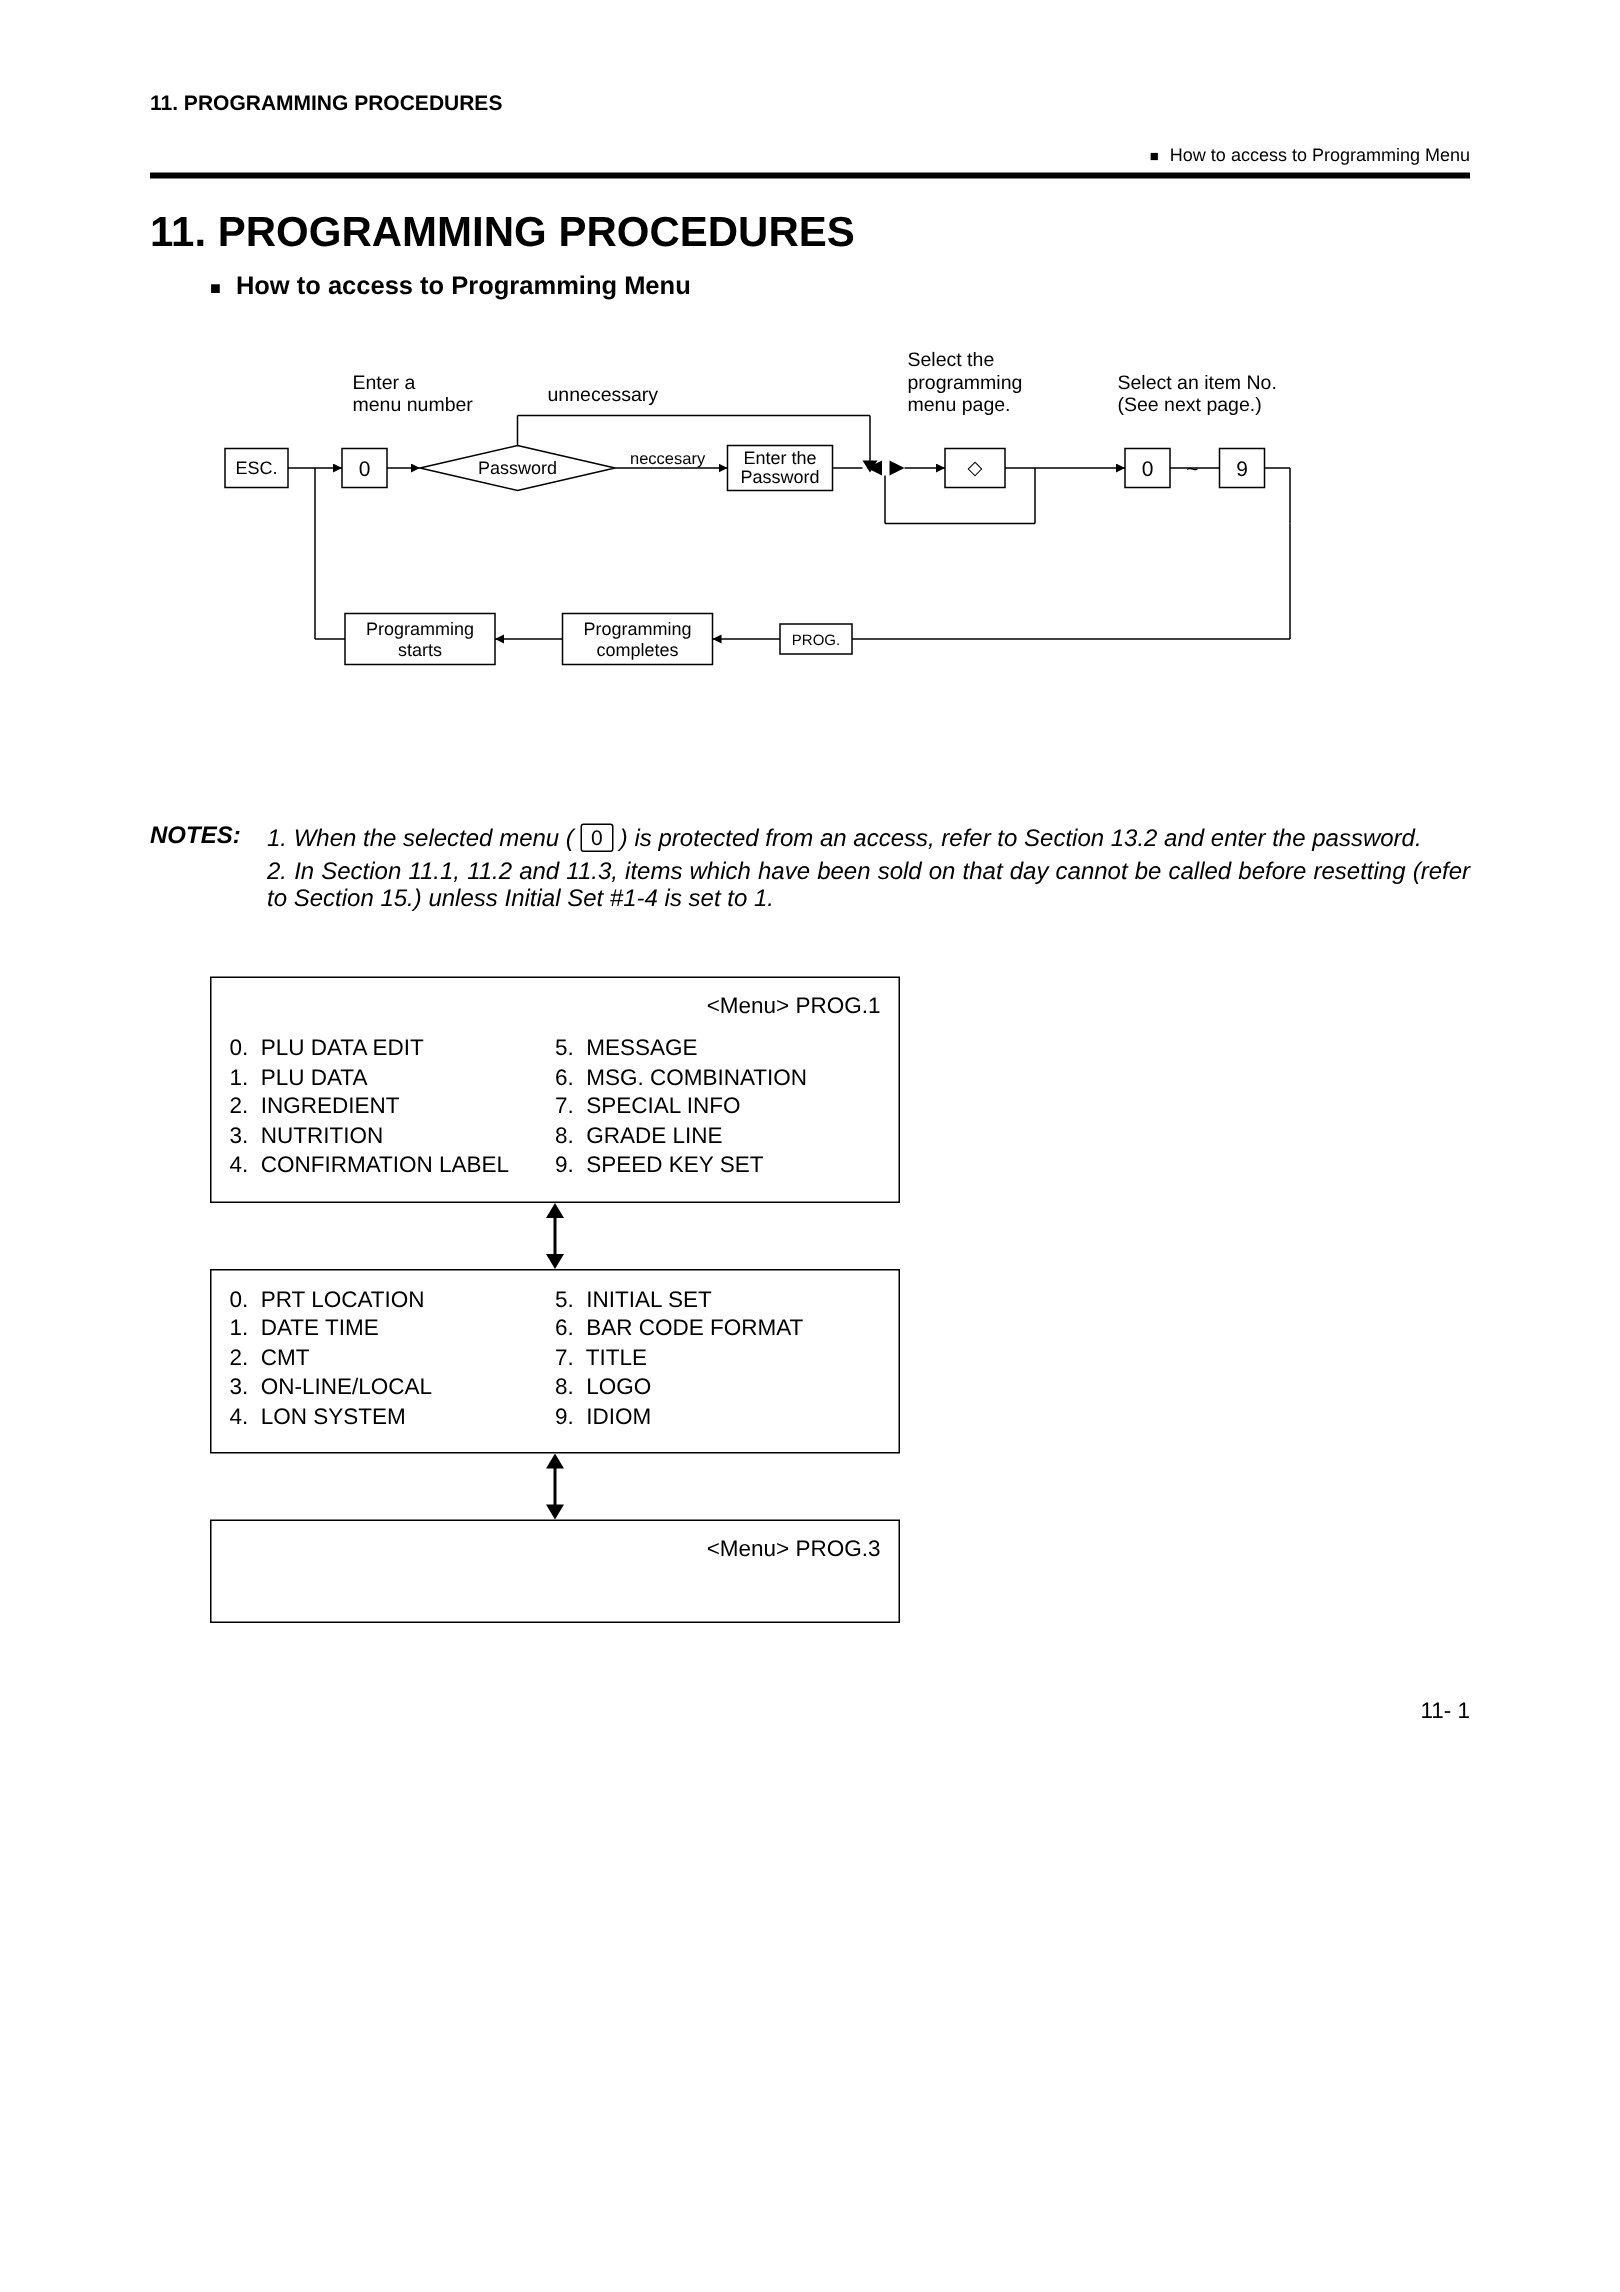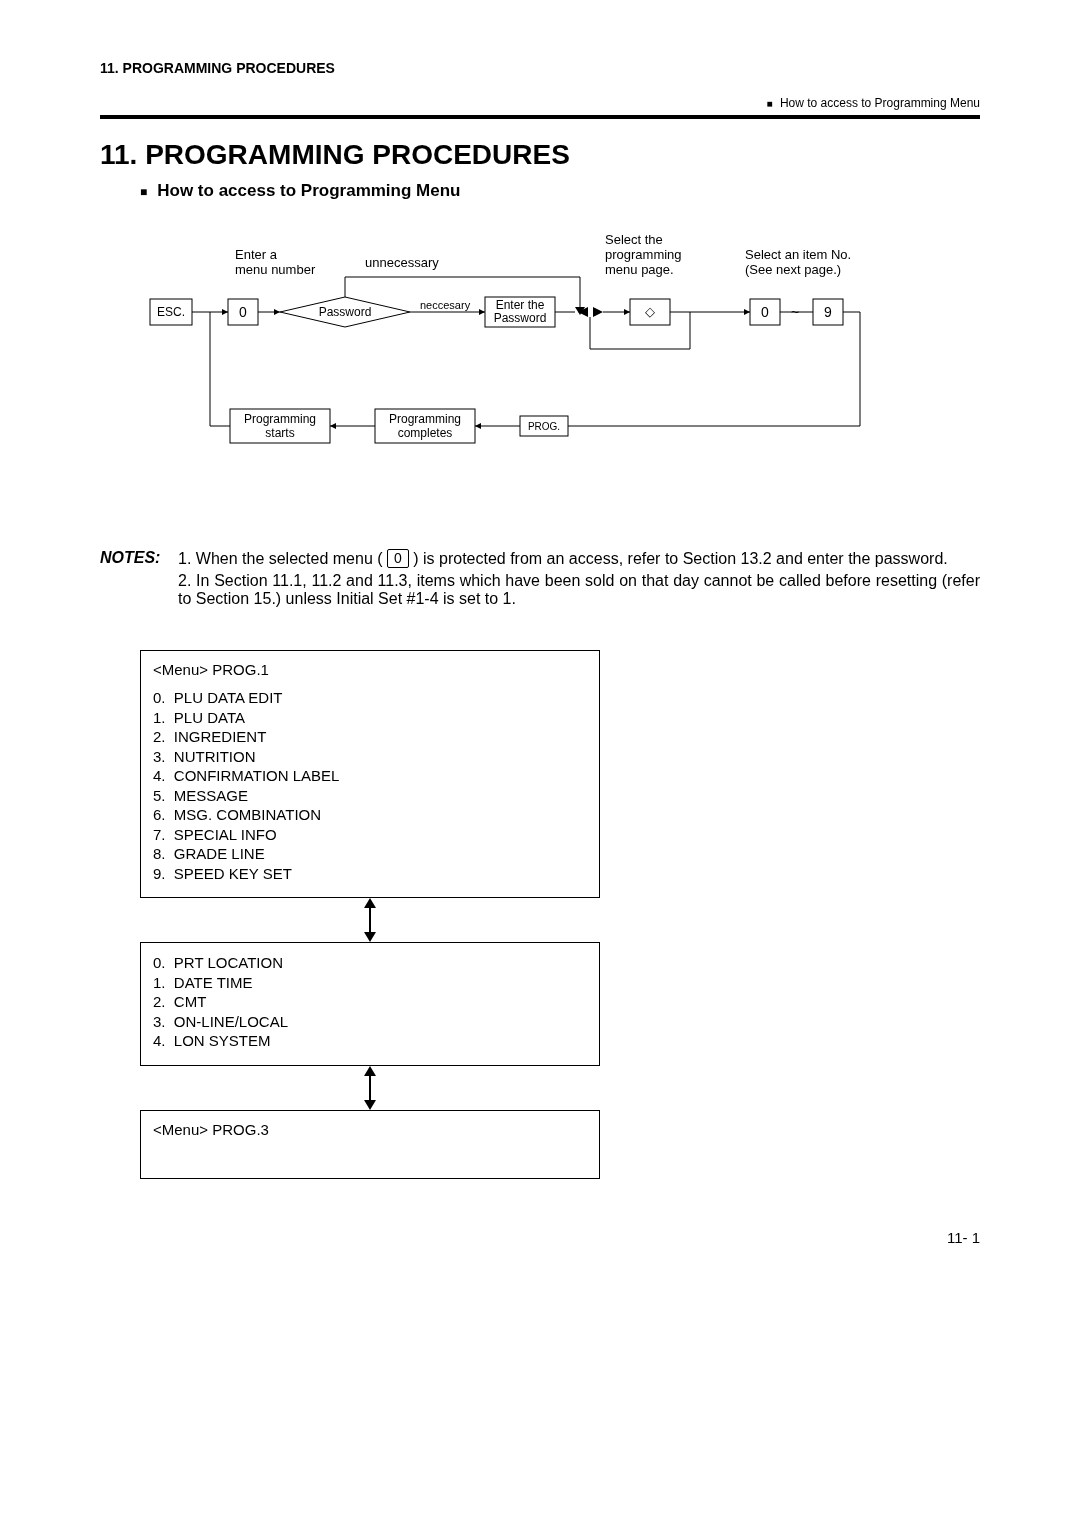--- a/index.html
+++ b/index.html
@@ -51,20 +51,21 @@
   .flow-svg { display:block; }
   .notes {
     margin: 0 0 38px 0;
     font-size: 16px;
   }
   .notes .label {
     font-weight: bold;
     font-style: italic;
   }
   .notes .note-body {
+    font-style: italic;
     display: inline;
   }
   .keycap {
     font-style: normal;
     display: inline-block;
     border: 1px solid #000;
     padding: 0 6px;
     line-height: 1.2;
     border-radius: 2px;
     vertical-align: 1px;
@@ -81,24 +82,24 @@
     margin-left: 40px;
     width: 460px;
   }
   .menu-box {
     border: 1px solid #000;
     padding: 10px 12px 14px 12px;
     font-size: 15px;
   }
   .menu-box .menu-title {
     margin-bottom: 10px;
+    text-align: right;
   }
   .menu-cols {
     display: flex;
-    flex-direction: column;
   }
   .menu-col { flex:1; white-space: pre; line-height: 1.3;}
   .connector {
     height: 44px;
     display:flex;
     justify-content:center;
     align-items:center;
   }
   .connector svg { display:block; }
   .page-num {
@@ -254,20 +255,25 @@
     </svg>
   </div>
 
   <div class="menu-box">
     <div class="menu-cols">
       <div class="menu-col">0.  PRT LOCATION
 1.  DATE TIME
 2.  CMT
 3.  ON-LINE/LOCAL
 4.  LON SYSTEM</div>
+      <div class="menu-col">5.  INITIAL SET
+6.  BAR CODE FORMAT
+7.  TITLE
+8.  LOGO
+9.  IDIOM</div>
     </div>
   </div>
 
   <div class="connector">
     <svg width="20" height="44">
       <line x1="10" y1="6" x2="10" y2="38" stroke="#000" stroke-width="2"></line>
       <polygon points="4,10 16,10 10,0" fill="#000"></polygon>
       <polygon points="4,34 16,34 10,44" fill="#000"></polygon>
     </svg>
   </div>

